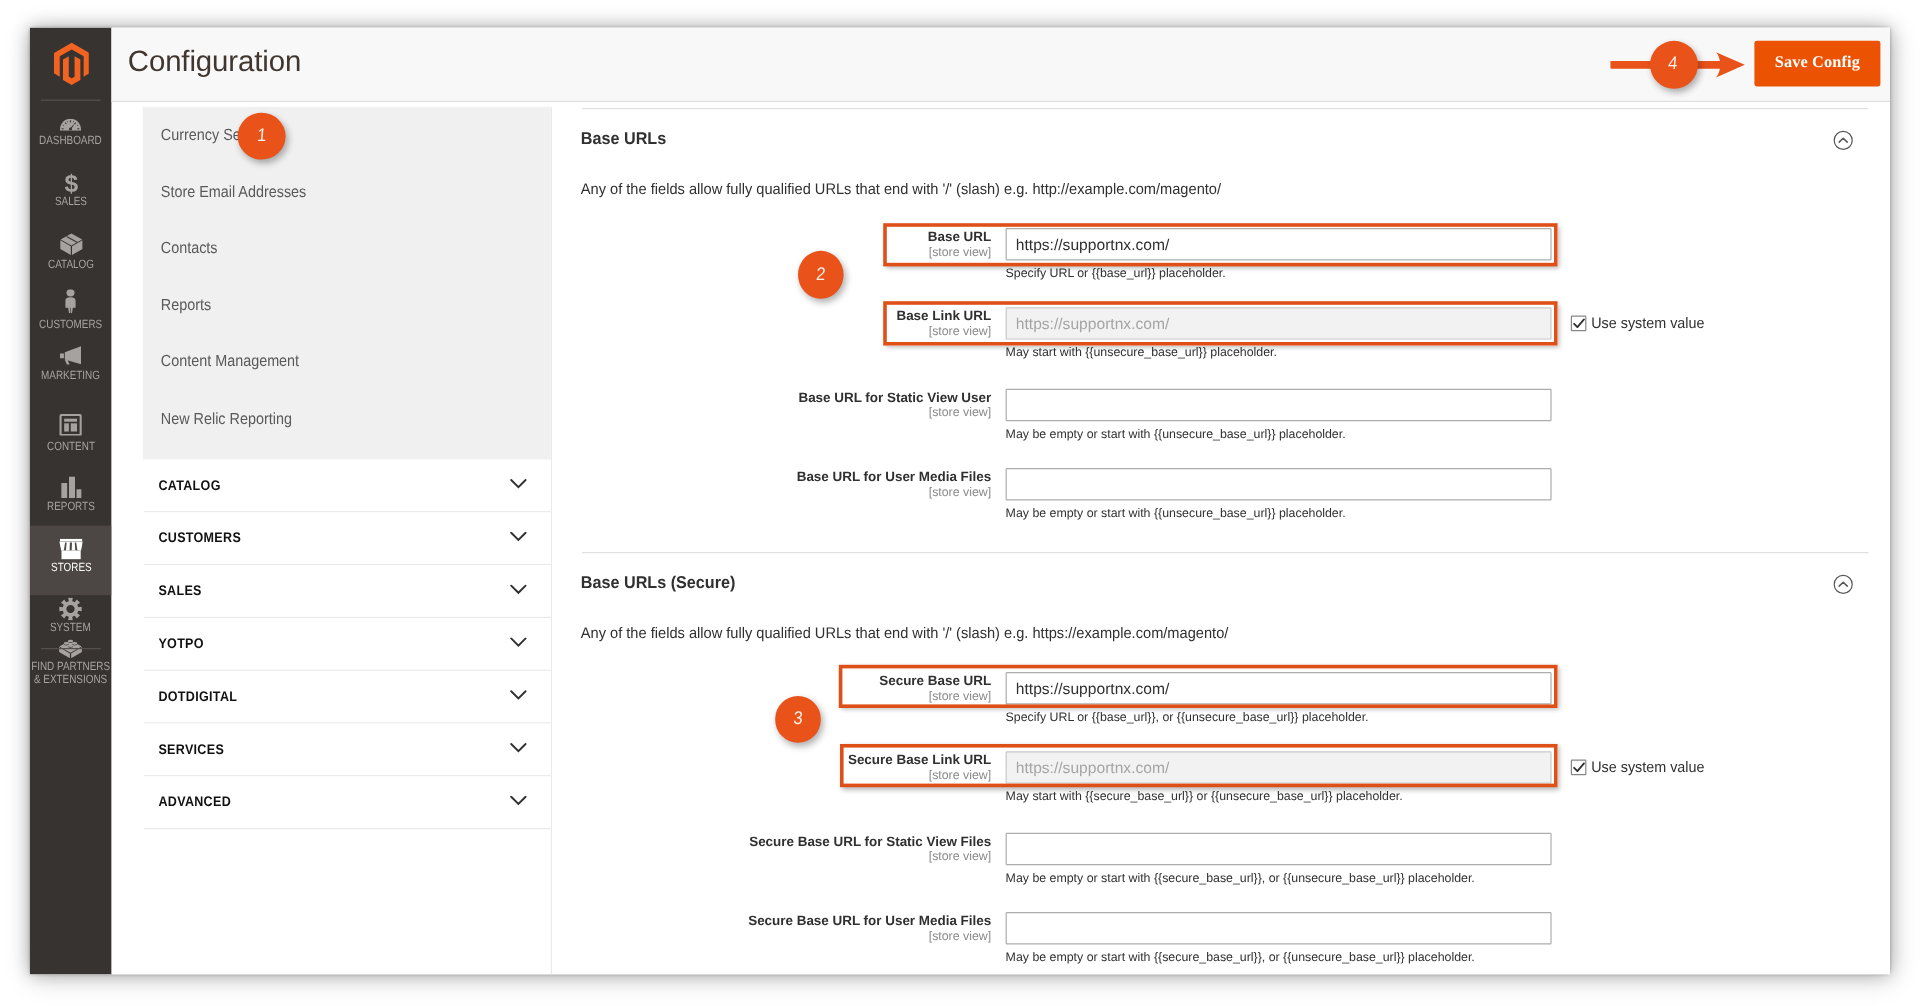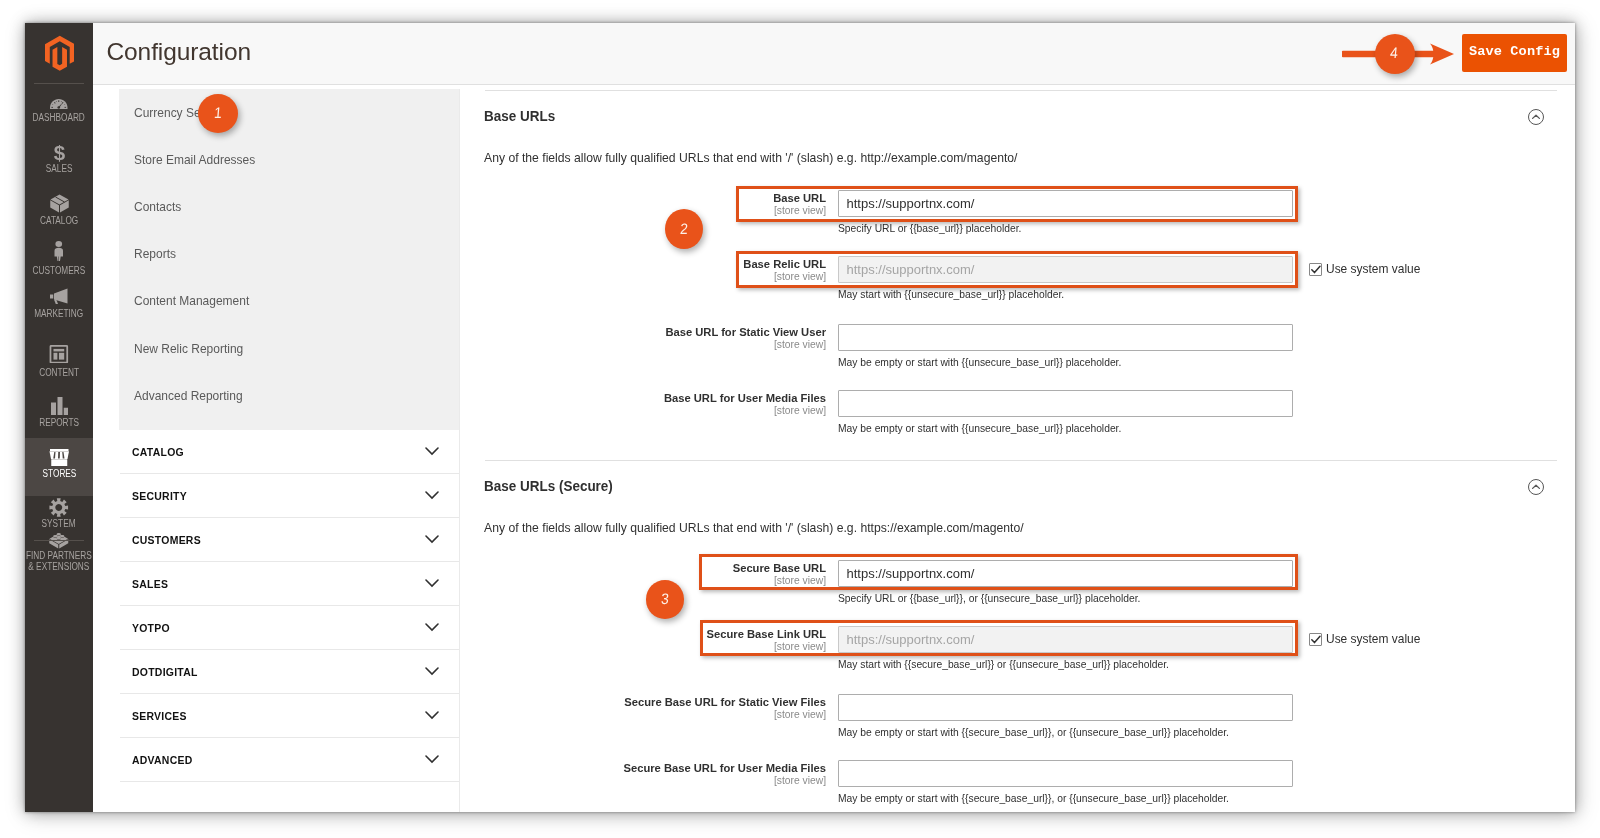--- a/index.html
+++ b/index.html
@@ -18,21 +18,21 @@
   .nav-item .lbl{font-size:10px;color:#a7a3a0;letter-spacing:0px;line-height:11.5px;text-align:center;margin-top:1.5px;
                  transform:scaleX(0.825);transform-origin:center top;white-space:nowrap;}
   .nav-item.active{background:#4c4744;}
   .nav-item.active .lbl{color:#fff;}
 
   
   .content{position:absolute;left:68px;top:0;width:1482px;height:789px;background:#fff;}
   .header{position:absolute;left:0;top:0;width:1482px;height:61px;background:#f8f8f8;border-bottom:1px solid #e0e0e0;}
   .title{position:absolute;left:13.5px;top:14.5px;font-size:24.5px;color:#41362f;font-weight:400;letter-spacing:-0.1px;}
   .save-btn{position:absolute;left:1369px;top:11px;width:105px;height:38px;background:#eb5202;color:#fff;
-            border:none;border-radius:2px;font-family:Liberation Mono, monospace;font-size:13.6px;font-weight:700;cursor:pointer;padding:0 0 3px 0;letter-spacing:0.1px;}
+            border:none;border-radius:2px;font-family:Liberation Serif, serif;font-size:13.6px;font-weight:700;cursor:pointer;padding:0 0 3px 0;letter-spacing:0.1px;}
 
   
   .confnav{position:absolute;left:26px;top:65.5px;width:340px;}
   .confnav-edge{position:absolute;left:365.5px;top:65.5px;width:1px;height:724px;background:#eaeaea;}
   .cn-sub{background:#f0f0f0;padding-bottom:11px;}
   .cn-item{height:47.2px;display:flex;align-items:center;padding-left:15.2px;font-size:13.4px;color:#5a5a5a;box-sizing:border-box;}
   .cn-item span{display:inline-block;transform:scaleX(0.895);transform-origin:left center;white-space:nowrap;}
   .cn-item.current{background:#fff;border-left:2.5px solid #e05d22;margin-left:6px;padding-left:8px;
                    color:#303030;font-weight:700;height:48px;width:334px;}
   .cn-group{height:44px;display:flex;align-items:center;padding:0 20px 0 11.5px;font-size:11.6px;color:#111;
@@ -238,33 +238,24 @@
             </div>
             <div class="cn-item">
               <span>Reports</span>
             </div>
             <div class="cn-item">
               <span>Content Management</span>
             </div>
             <div class="cn-item">
               <span>New Relic Reporting</span>
             </div>
-            <div class="cn-item">
-              <span>Advanced Reporting</span>
-            </div>
           </div>
         <div id="cngroups">
             <div class="cn-group">
               <span>CATALOG</span>
-              <span><svg width="14" height="9" viewBox="0 0 14 9">
-                  <path d="M1 1 L7 7 L13 1" fill="none" stroke="#303030" stroke-width="1.6" stroke-linecap="round"></path>
-                </svg></span>
-            </div>
-            <div class="cn-group">
-              <span>SECURITY</span>
               <span><svg width="14" height="9" viewBox="0 0 14 9">
                   <path d="M1 1 L7 7 L13 1" fill="none" stroke="#303030" stroke-width="1.6" stroke-linecap="round"></path>
                 </svg></span>
             </div>
             <div class="cn-group">
               <span>CUSTOMERS</span>
               <span><svg width="14" height="9" viewBox="0 0 14 9">
                   <path d="M1 1 L7 7 L13 1" fill="none" stroke="#303030" stroke-width="1.6" stroke-linecap="round"></path>
                 </svg></span>
             </div>
@@ -308,21 +299,21 @@
             <div class="sect-note" style="position:absolute;left:391px;top:60px">Any of the fields allow fully qualified URLs that end with '/' (slash) e.g. http://example.com/magento/</div>
             <div class="collapse" style="left:1435px;top:19px">
               <svg width="14" height="14" viewBox="0 0 14 14" style="display:block">
                 <path d="M3.6 8.4 L7 5.2 L10.4 8.4" fill="none" stroke="#575757" stroke-width="1.3" stroke-linecap="round" stroke-linejoin="round"></path>
               </svg>
             </div>
             <div class="flabel" style="left: 370px; top: 102px; width: 363px;">Base URL</div>
             <div class="fscope" style="left: 370px; top: 115px; width: 363px;">[store view]</div>
             <input class="finput" placeholder="" value="https://supportnx.com/" style="left: 744.5px; top: 100px; width: 455px;">
             <div class="fhint" style="left: 745px; top: 132.5px;">Specify URL or {{base_url}} placeholder.</div>
-            <div class="flabel" style="left: 370px; top: 168px; width: 363px;">Base Relic URL</div>
+            <div class="flabel" style="left: 370px; top: 168px; width: 363px;">Base Link URL</div>
             <div class="fscope" style="left: 370px; top: 181px; width: 363px;">[store view]</div>
             <input class="finput disabled" placeholder="https://supportnx.com/" disabled="" style="left: 744.5px; top: 166px; width: 455px;">
             <div class="fhint" style="left: 745px; top: 198.5px;">May start with {{unsecure_base_url}} placeholder.</div>
             <span class="cbx" style="left: 1215.5px; top: 172.8px;">
               <svg width="12" height="12" viewBox="0 0 12 12" style="display:block">
                 <path d="M1.8 5.8 L4.5 8.6 L10 2.2" fill="none" stroke="#303030" stroke-width="1.5" stroke-linecap="round" stroke-linejoin="round"></path>
               </svg>
             </span>
             <span class="cbx-lab" style="left: 1232.5px; top: 172px;">Use system value</span>
             <div class="flabel" style="left: 370px; top: 236px; width: 363px;">Base URL for Static View User</div>

